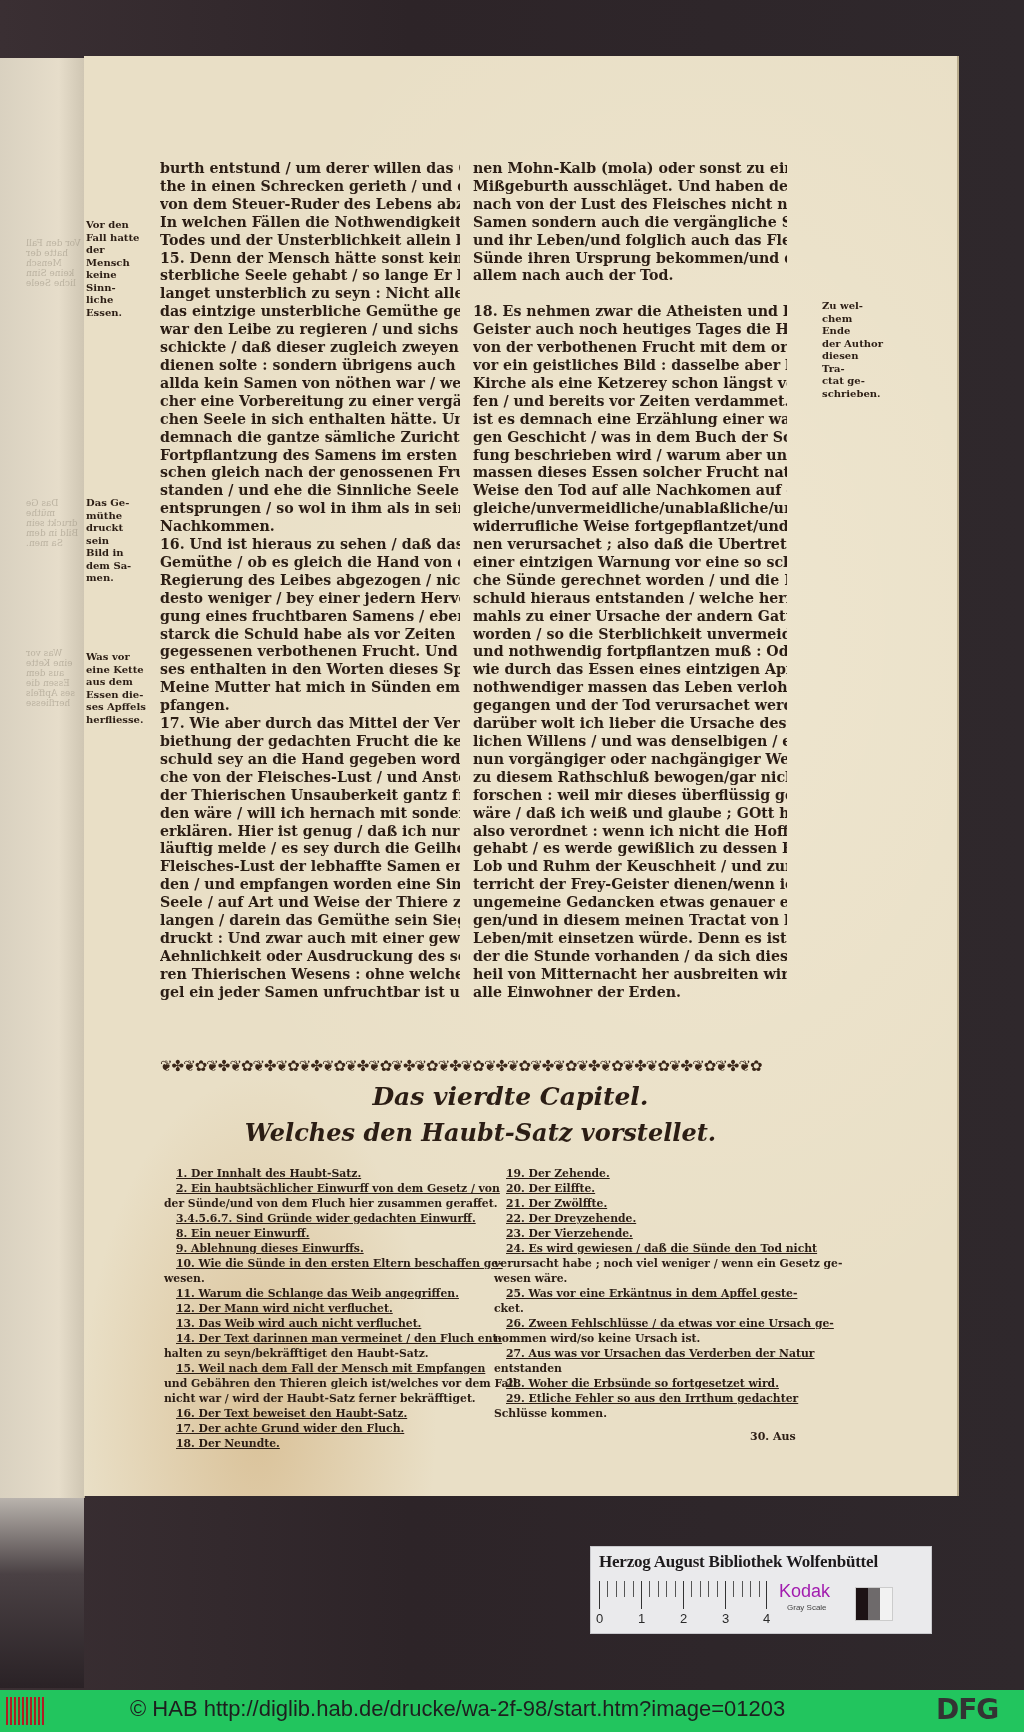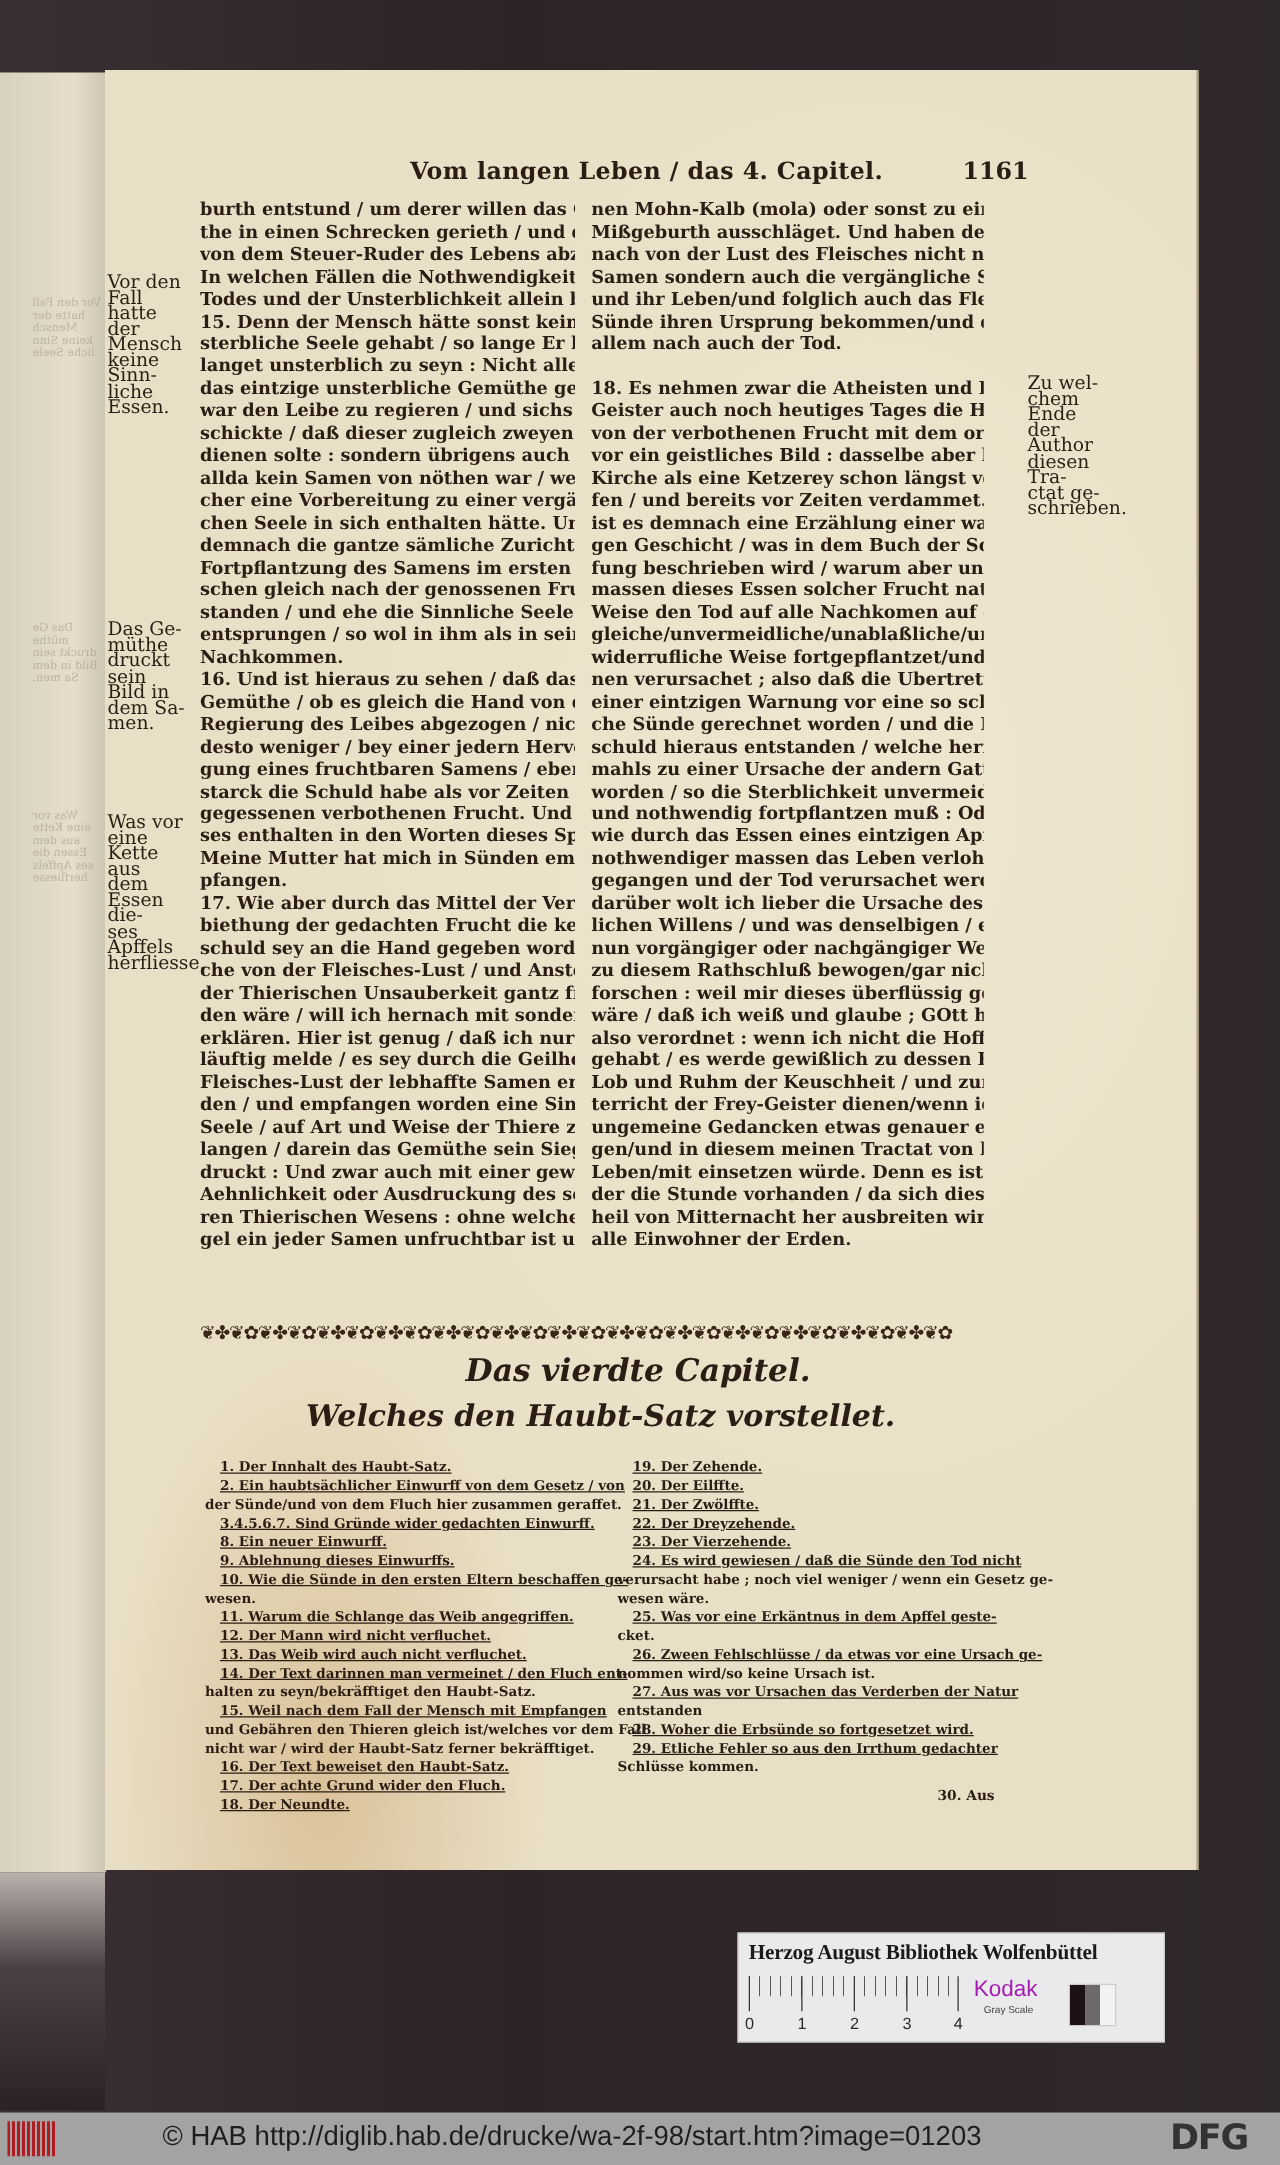--- a/index.html
+++ b/index.html
@@ -44,21 +44,21 @@
       position:absolute; left:686px; top:0; font-size:19px; font-weight:bold;
     }
     .col {
       position:absolute; font-size:14.2px; line-height:17.9px; text-align:justify;
       font-weight:bold;
     }
     .col .line { display:block; white-space:nowrap; overflow:hidden; }
     .col-left { left:76px; top:104px; width:300px; }
     .col-right { left:389px; top:104px; width:314px; }
     .margin-note {
-      position:absolute; font-size:15px; line-height:12.5px; font-weight:normal; color:#2b1d14;
+      position:absolute; font-size:10px; line-height:12.5px; font-weight:bold; color:#2b1d14;
       width:62px;
     }
     .ornament {
       position:absolute; left:76px; top:1001px; width:640px; height:20px;
       overflow:hidden; white-space:nowrap; font-size:15px; letter-spacing:-1px; color:#3a2618;
     }
     .chapter-title {
       position:absolute; left:0; width:873px; text-align:center; font-weight:bold;
     }
     .ch1 { top:1026px; font-size:25px; font-style:italic; left:-10px; }
@@ -85,21 +85,21 @@
       background:repeating-linear-gradient(90deg,#555 0 1px, transparent 1px 8.4px);
       background-size:100% 16px; background-repeat:no-repeat;
     }
     .ruler .major { position:absolute; top:0; width:1px; height:28px; background:#333; }
     .ruler-num { position:absolute; top:64px; font-size:13px; color:#2a2a2a; font-family:"Liberation Sans", sans-serif; }
     .kodak { position:absolute; left:188px; top:34px; font-family:"Liberation Sans", sans-serif; font-weight:normal; font-size:18px; color:#a21caf; }
     .grayscale-lbl { position:absolute; left:196px; top:56px; font-family:"Liberation Sans", sans-serif; font-size:8px; color:#444; }
     .gray-swatch { position:absolute; left:264px; top:40px; width:36px; height:32px; display:flex; border:1px solid #ccc; }
     .gray-swatch span { flex:1; }
     .footer {
-      position:absolute; left:0; top:1690px; width:1024px; height:42px; background:#a3a3a3;
+      position:absolute; left:0; top:1690px; width:1024px; height:42px; background:#22c55e;
     }
     .footer-logo { position:absolute; left:6px; top:7px; width:38px; height:28px;
       background:repeating-linear-gradient(90deg,#b01c23 0 2px, transparent 2px 4px); }
     .footer-text {
       position:absolute; left:130px; top:6px; font-family:"Liberation Sans", sans-serif; font-size:22px; color:#1e1e1e; white-space:nowrap;
     }
     .footer-dfg {
       position:absolute; left:936px; top:3px; font-family:"DejaVu Sans", sans-serif; font-weight:bold; font-size:28px; color:#333; letter-spacing:-1px;text-align:right;
     }
   </style>
@@ -110,24 +110,20 @@
 
 <div class="prev-page">
   <div class="ghost" style="top:180px">Vor den Fall hatte der Mensch keine Sinn liche Seele</div>
   <div class="ghost" style="top:440px">Das Ge müthe druckt sein Bild in dem Sa men.</div>
   <div class="ghost" style="top:590px">Was vor eine Kette aus dem Essen die ses Apffels herfliesse</div>
 </div>
 <div class="prev-lower"></div>
 
 <div class="page">
 
-  <div class="running-head">
-    <span class="running-title">Vom langen Leben / das 4. Capitel.</span>
-    <span class="page-number">1161</span>
-  </div>
 
   <div class="col col-left" id="col-left">
       <span class="line">burth entstund / um derer willen das Gemü-</span>
       <span class="line">the in einen Schrecken gerieth / und die Hand</span>
       <span class="line">von dem Steuer-Ruder des Lebens abzog.</span>
       <span class="line">In welchen Fällen die Nothwendigkeit des</span>
       <span class="line">Todes und der Unsterblichkeit allein bestund.</span>
       <span class="line">   15. Denn der Mensch hätte sonst keine</span>
       <span class="line">sterbliche Seele gehabt / so lange Er hätte ver-</span>
       <span class="line">langet unsterblich zu seyn : Nicht allein weil</span>

